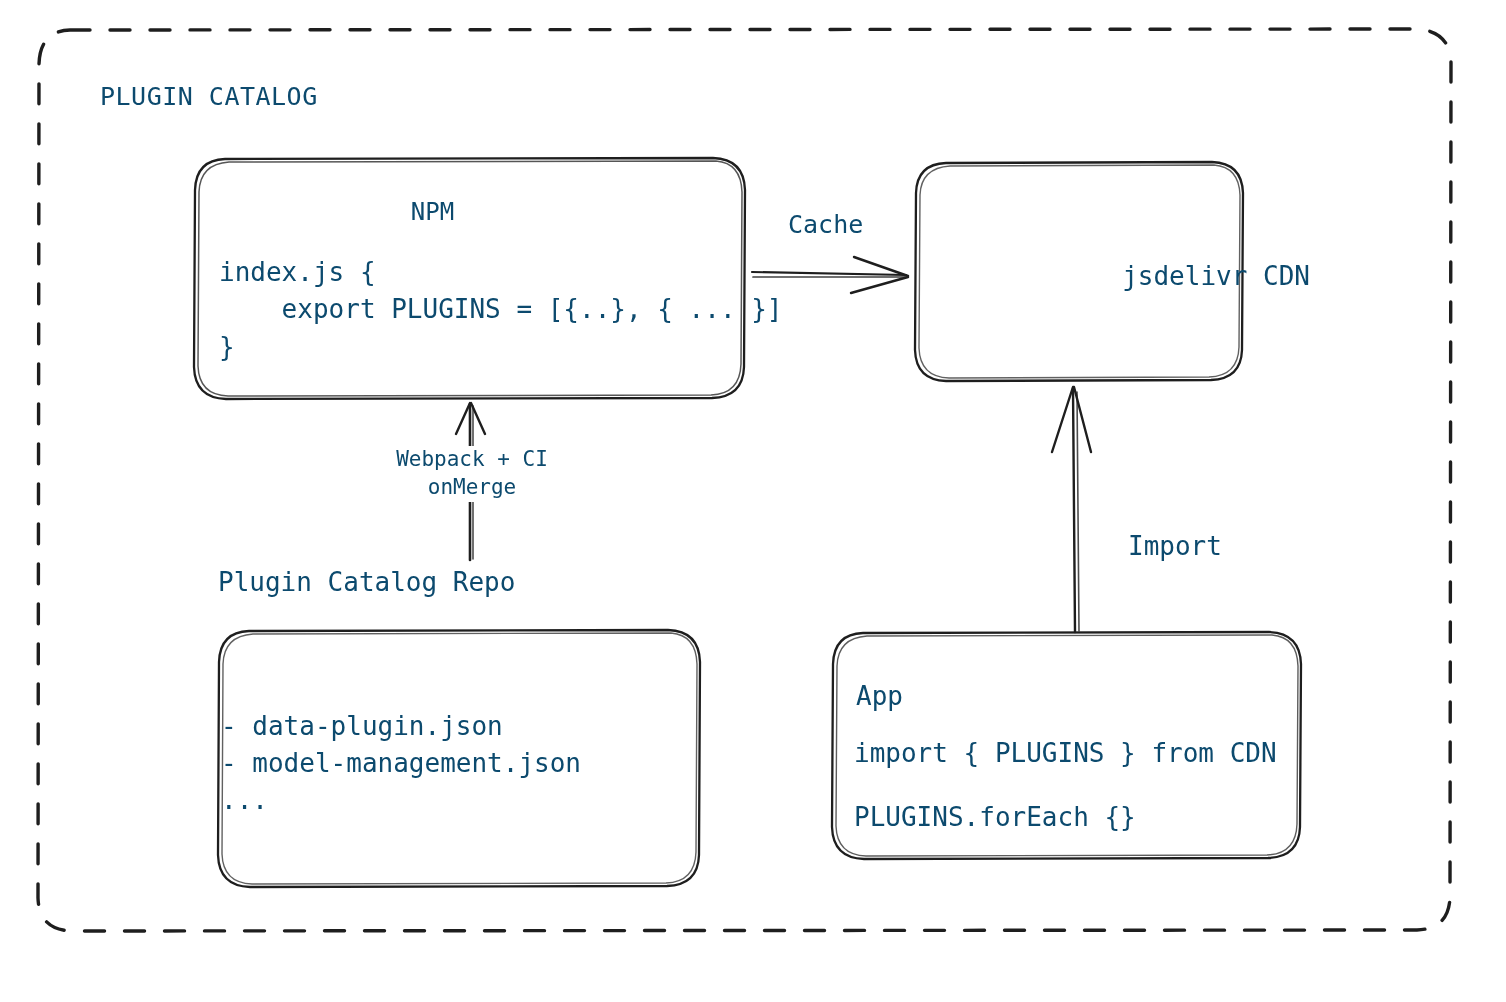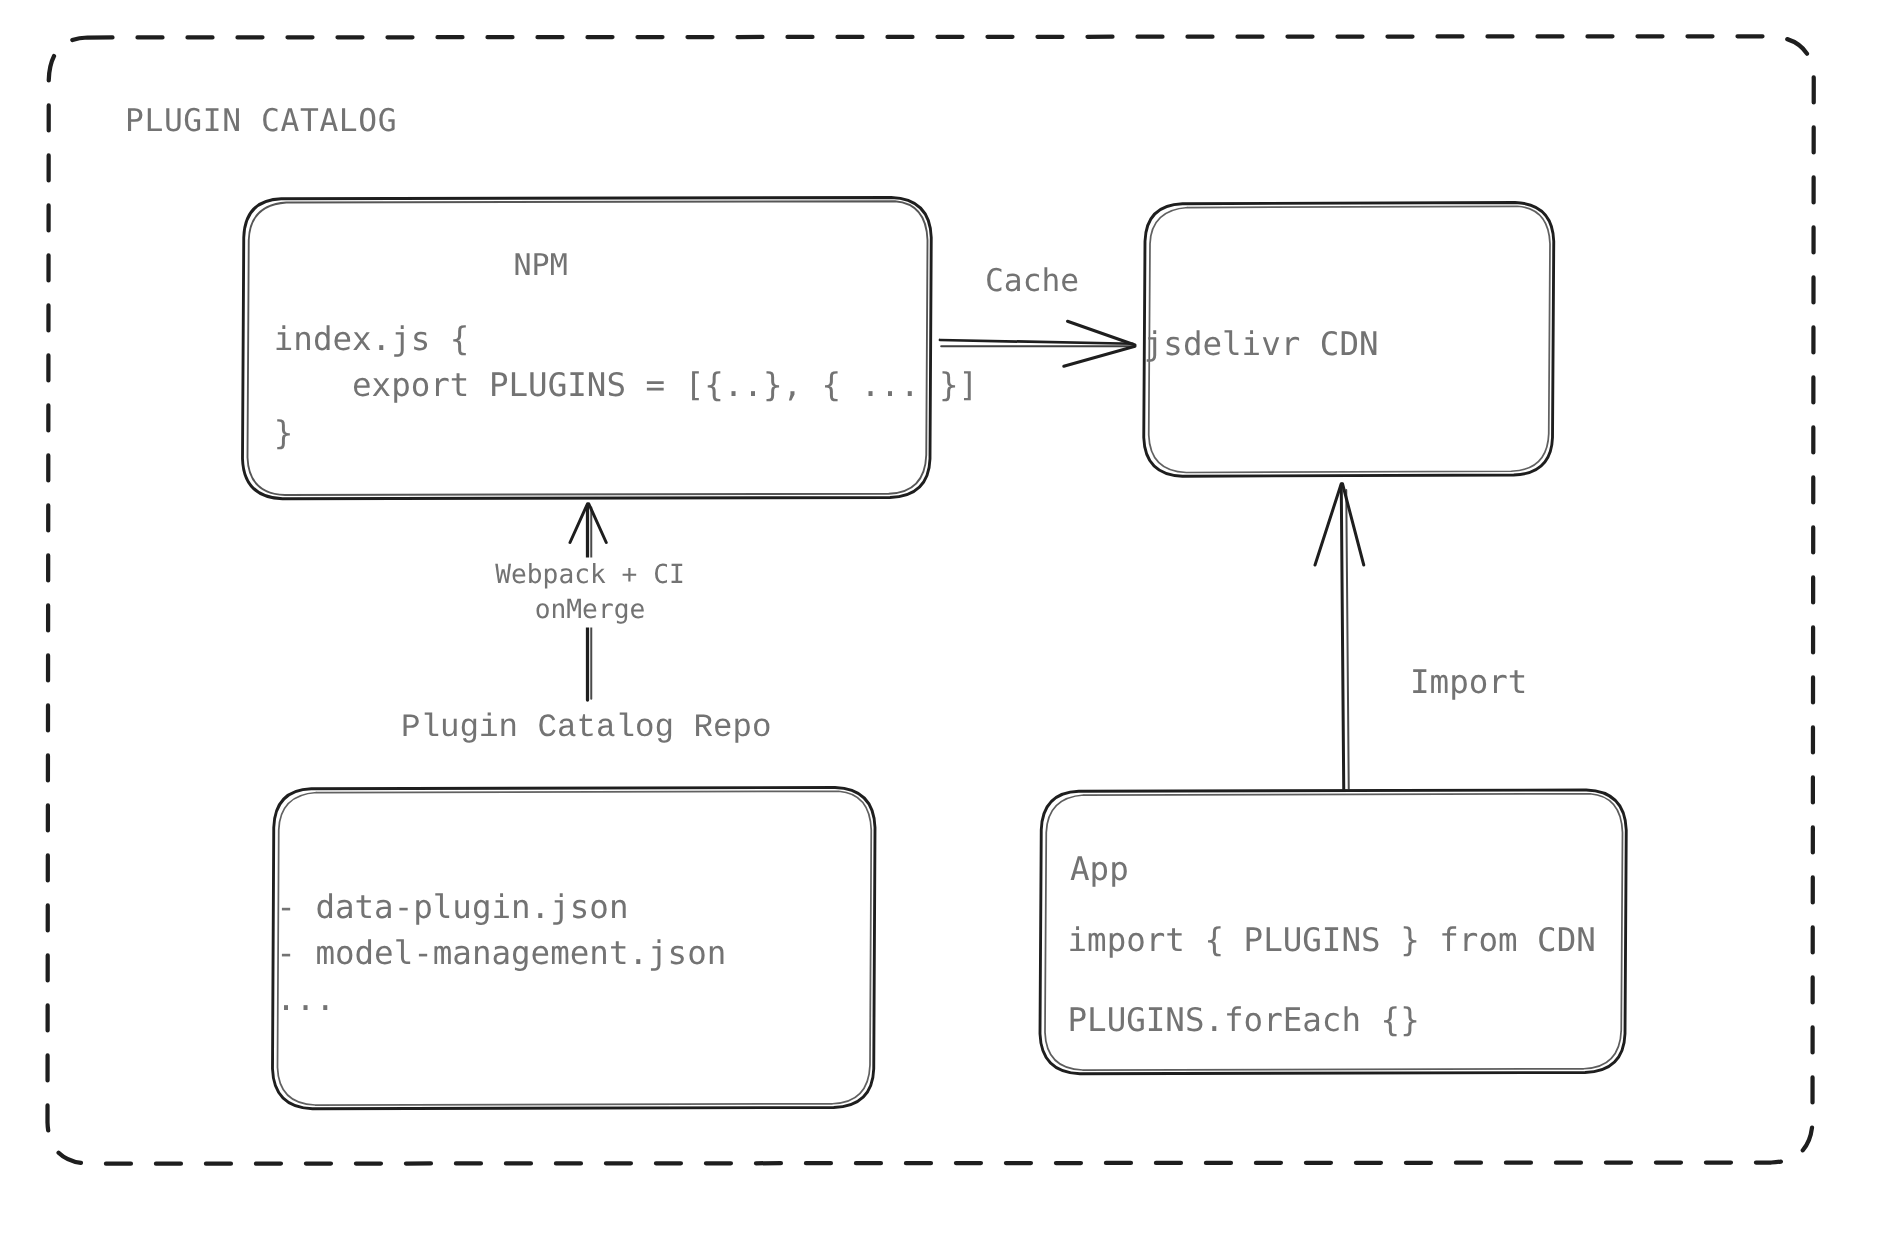--- a/index.html
+++ b/index.html
@@ -25,21 +25,21 @@
     position: absolute;
     left: 0;
     top: 0;
     width: 1506px;
     height: 1002px;
     pointer-events: none;
   }
   .lbl {
     position: absolute;
     white-space: pre;
-    color: #737373;
+    color: #0c4a6e;
     line-height: 1.35;
   }
   
   #group-title {
     left: 100px;
     top: 80px;
     font-size: 25px;
     letter-spacing: 0.5px;
   }
   
@@ -54,31 +54,30 @@
     left: 219px;
     top: 254px;
     font-size: 26px;
     line-height: 1.44;
   }
   
   #cdn-title {
     left: 915px;
     top: 259px;
     width: 364px;
-    text-align: left;
-    font-size: 26px;
+    text-align: right;
+    font-size: 26px;
+    padding-left: 31px;
   }
   
   #repo-caption {
-    left: 228px;
+    left: 218px;
     top: 565px;
     width: 482px;
-    text-align: center;
-    font-size: 26px;
-    font-family: Liberation Mono, monospace;
+    font-size: 26px;
   }
   #repo-list {
     left: 221px;
     top: 708px;
     font-size: 26px;
     line-height: 1.42;
   }
   
   #app-title {
     left: 856px;

